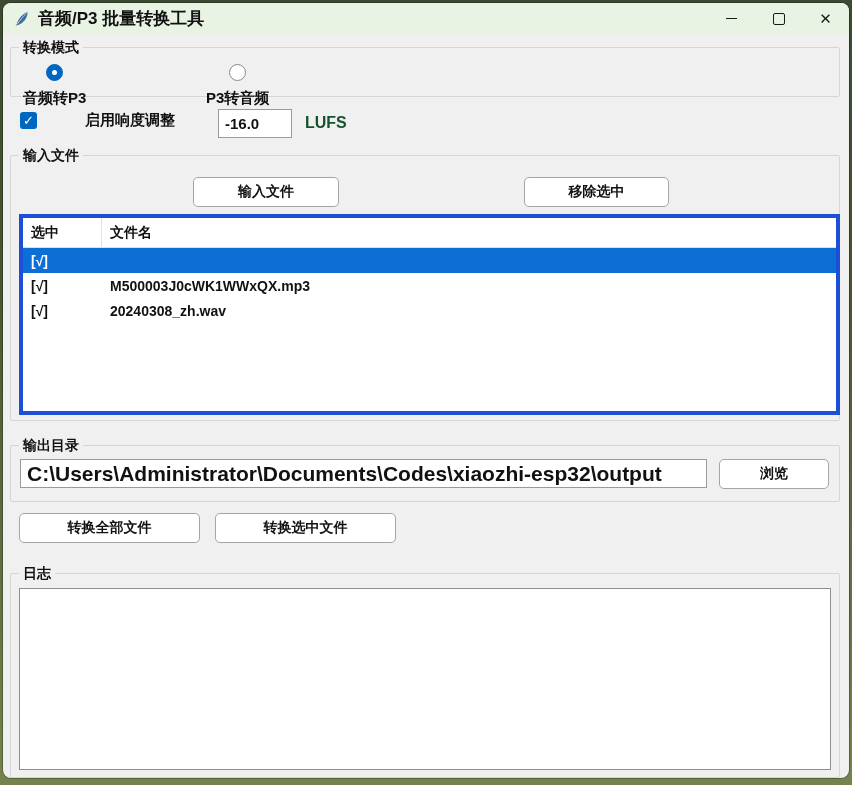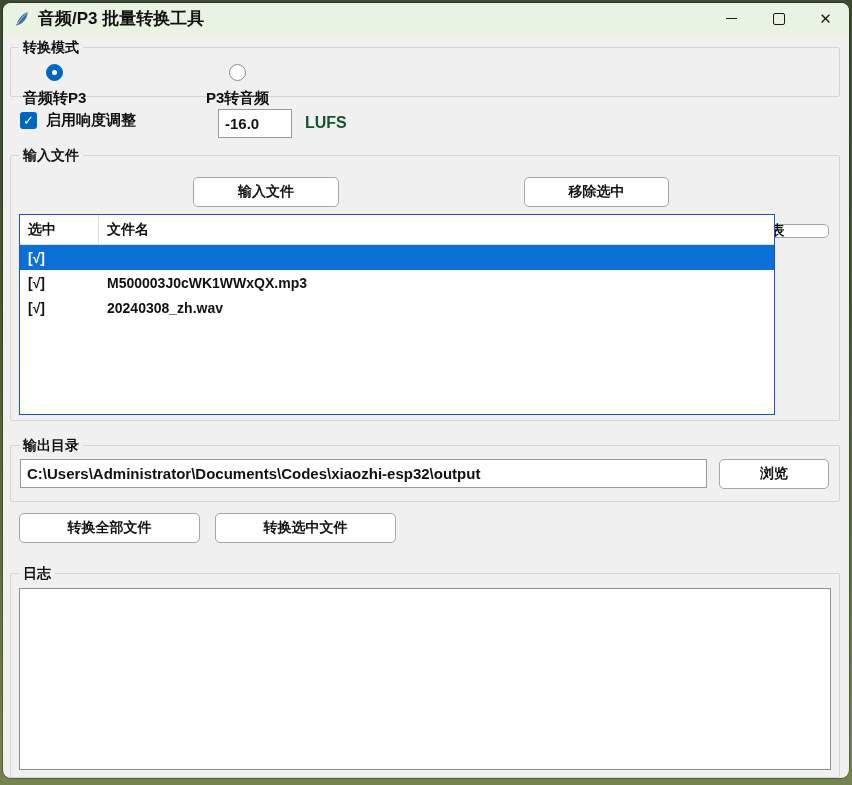--- a/index.html
+++ b/index.html
@@ -58,21 +58,21 @@
   .radio.checked { background:#0067c0; border-color:#0067c0; }
   .radio.checked::after { content:""; position:absolute; left:5px; top:5px; width:5px; height:5px;
            background:#fff; border-radius:50%; }
 
   
   .loudness-row { position:absolute; left:0; top:104px; width:100%; height:36px; }
   .chk-wrap { position:absolute; left:17px; top:4px; display:flex; align-items:center; gap:9px; }
   .checkbox { width:17px; height:17px; border-radius:3px; background:#0067c0; color:#fff;
               display:flex; align-items:center; justify-content:center;
               font-size:13px; font-weight:700; line-height:1; }
-  .chk-lbl { font-size:15px; font-weight:700; color:#111; }
+  .chk-lbl { font-size:15px; font-weight:700; color:#111;margin-left:39px; }
   .entry {
     box-sizing:border-box; background:#fff; border:1px solid #9a9a9a;
     font-family:"Liberation Sans","DejaVu Sans",sans-serif;
     font-size:15px; font-weight:700; color:#111; padding:8px 6px; outline:none;
   }
   .lufs-entry { position:absolute; left:215px; top:2px; width:74px; height:29px; }
   .lufs-lbl { position:absolute; left:302px; top:7px; font-size:16px; font-weight:700; color:#14532d; }
 
   
   .input-group { left:7px; top:152px; width:828px; height:264px; }
@@ -82,38 +82,38 @@
     font-family:"Liberation Sans","DejaVu Sans",sans-serif;
     font-size:14px; font-weight:700; color:#111;
     display:flex; align-items:center; justify-content:center;
     cursor:default;
   }
   .btn-select { left:182px; top:21px; width:146px; height:30px; }
   .btn-remove { left:513px; top:21px; width:145px; height:30px; }
   .btn-clear  { left:673px; top:29px; width:145px; height:14px;margin-top:39px; }
 
   .file-table {
-    position:absolute; left:8px; top:58px; width:756px; height:201px;
-    background:#fff; border:1px solid #1d4ed8; box-sizing:border-box;
+    position:absolute; left:8px; top:58px; width:821px; height:201px;
+    background:#fff; border:4px solid #1d4ed8; box-sizing:border-box;
     overflow:hidden;
   }
   .thead { display:flex; height:29px; border-bottom:1px solid #e0e0e0; background:#fff; }
   .th { font-size:14px; font-weight:700; color:#111; display:flex; align-items:center; padding-left:8px; box-sizing:border-box; }
   .th-checked { width:79px; border-right:1px solid #e0e0e0; }
   .th-name { flex:1; }
   .trow { display:flex; height:25px; align-items:center; background:#fff; }
   .trow .td { font-size:14px; font-weight:700; color:#111; padding-left:8px; box-sizing:border-box; white-space:nowrap; overflow:hidden; }
   .td-checked { width:79px; flex:0 0 79px; }
   .td-name { flex:1; }
   .trow.selected { background:#0c6fd6; }
   .trow.selected .td { color:#fff; }
 
   
   .output-group { left:7px; top:442px; width:828px; height:55px; }
-  .path-entry { position:absolute; left:9px; top:13px; width:687px; height:29px; font-size:15px; }
+  .path-entry { position:absolute; left:9px; top:13px; width:687px; height:29px; font-size:21px; }
   .btn-browse { left:708px; top:13px; width:110px; height:30px; }
 
   
   .actions { position:absolute; left:0; top:510px; width:100%; height:30px; }
   .btn-convert-all { left:16px; top:0; width:181px; height:30px; }
   .btn-convert-sel { left:212px; top:0; width:181px; height:30px; }
 
   
   .log-group { left:7px; top:570px; width:828px; height:203px; }
   .log-box {

